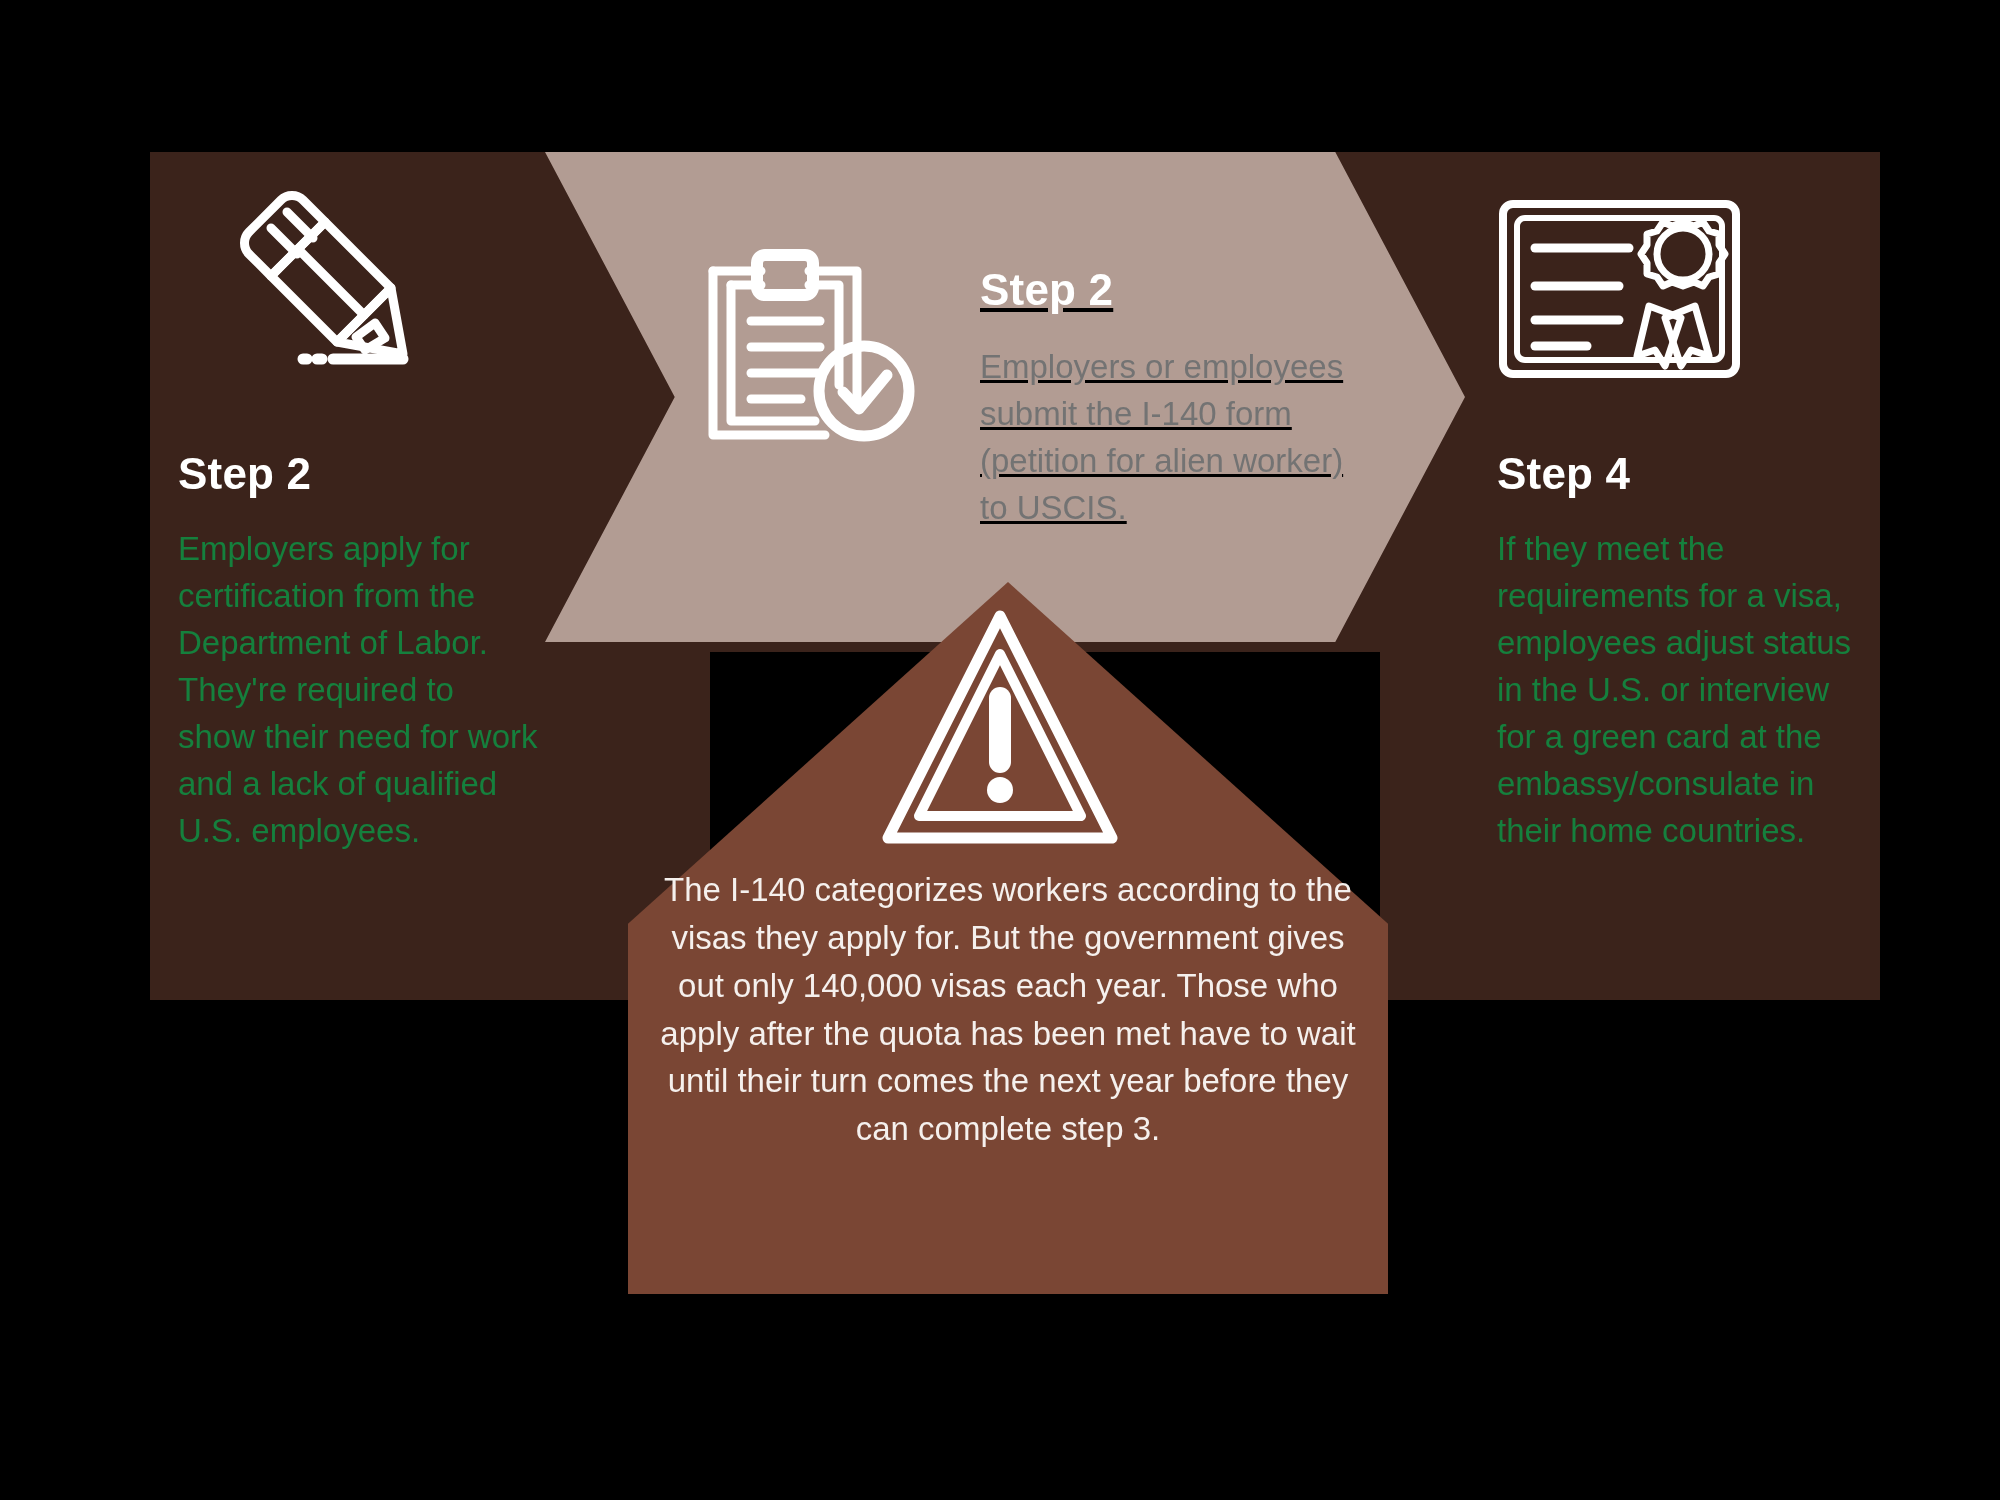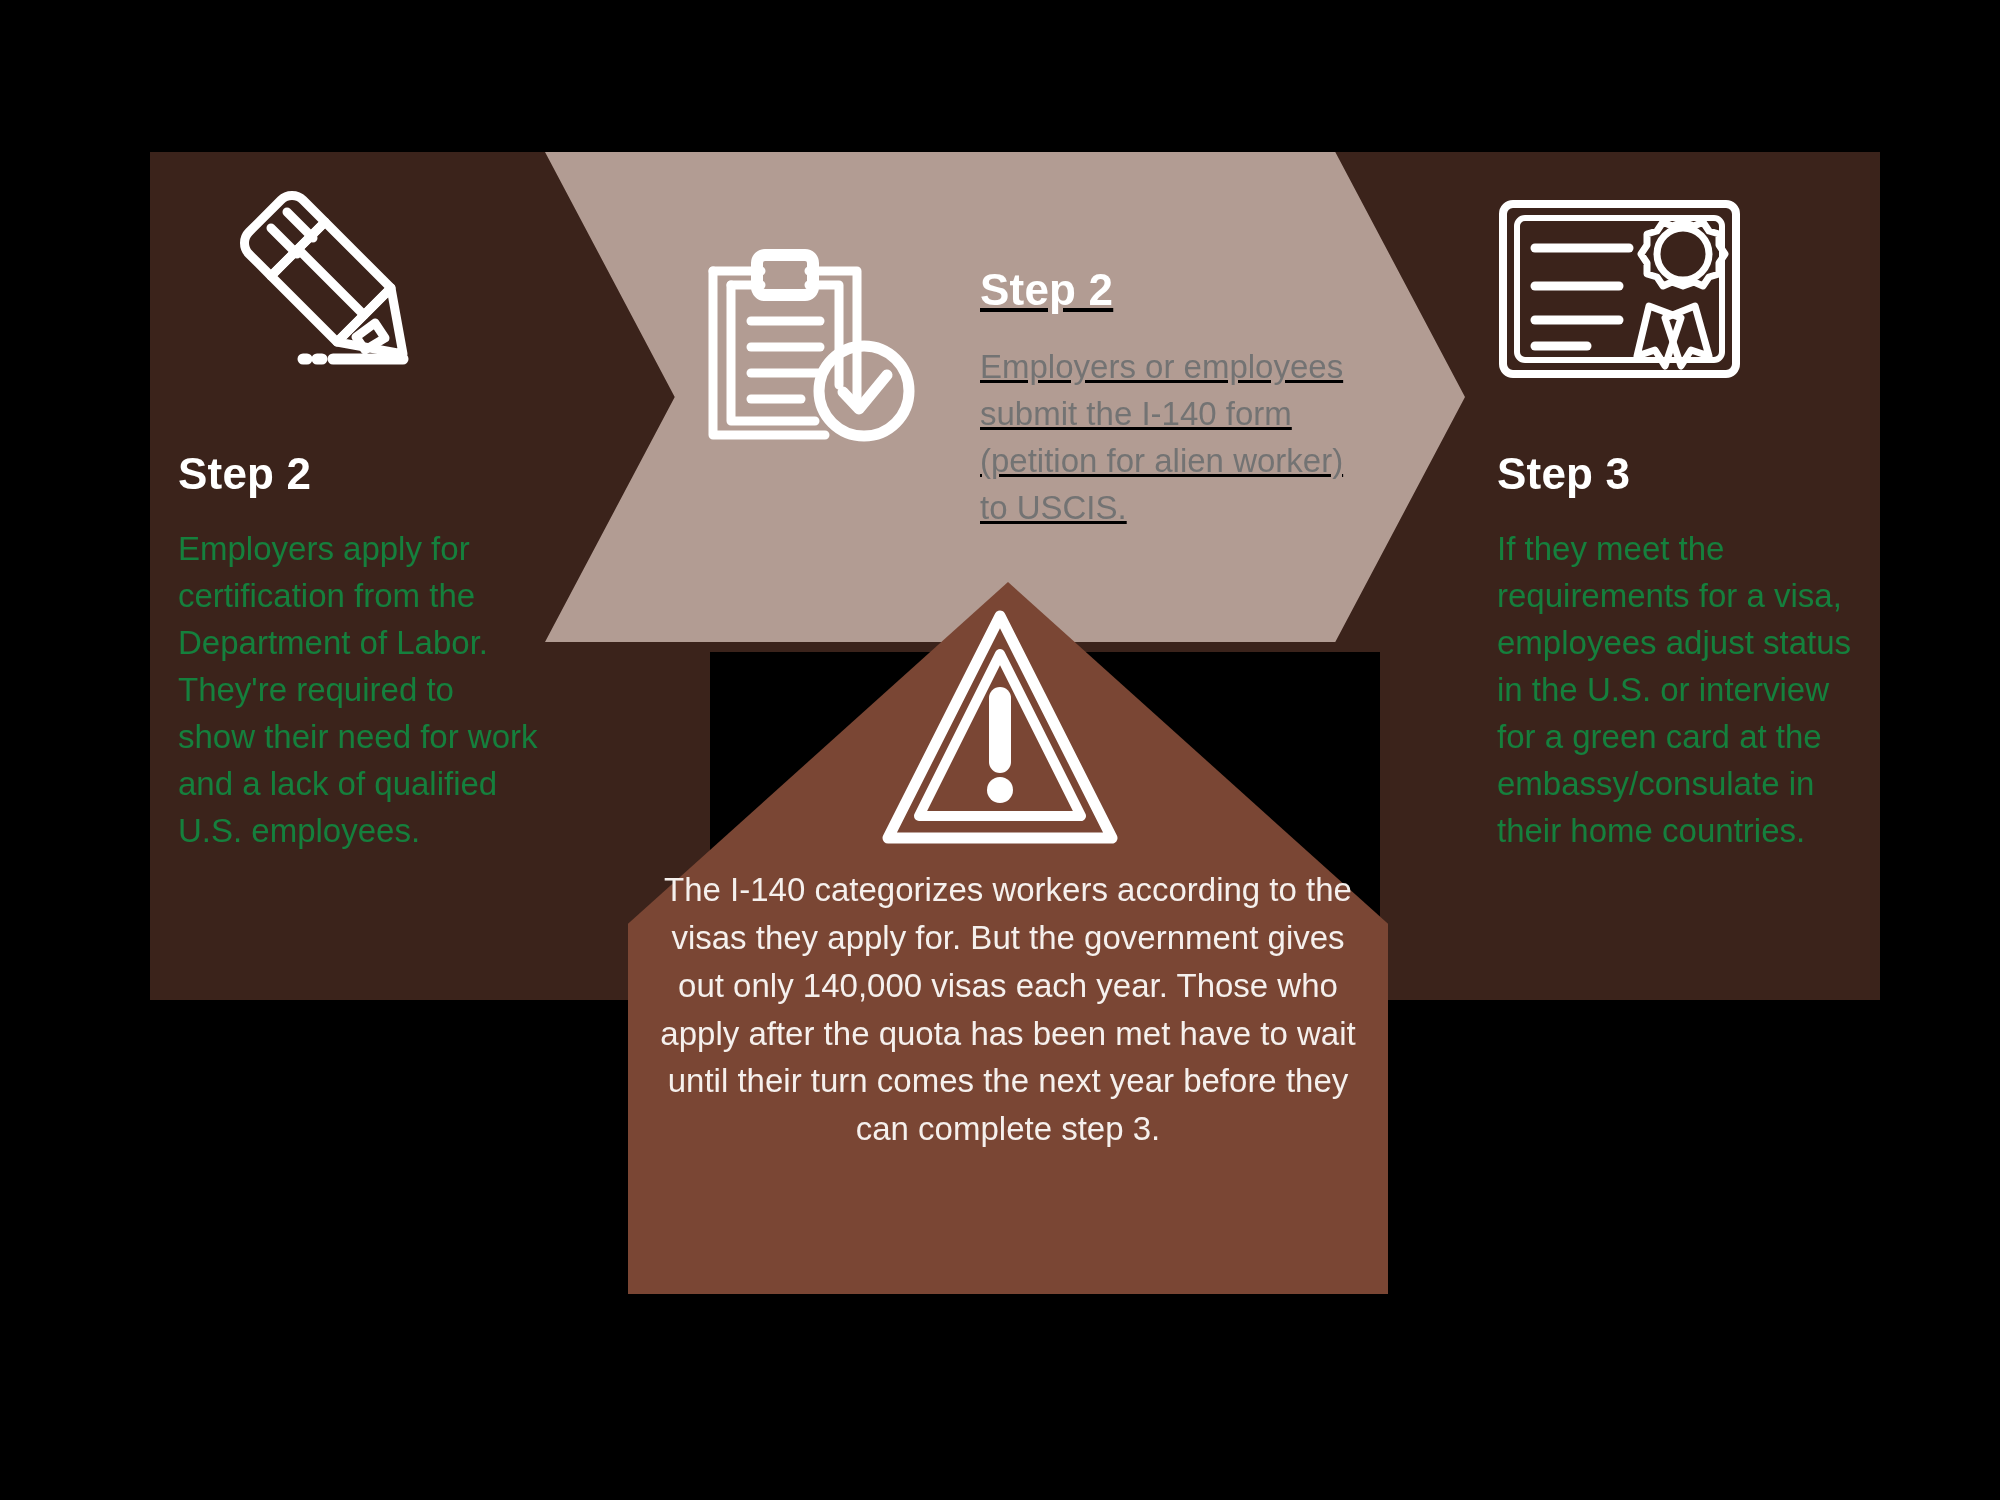--- a/index.html
+++ b/index.html
@@ -247,21 +247,21 @@
     <div class="step-title">Step 2</div>
     <div class="step-body">Employers apply for certification from the Department of Labor. They're required to show their need for work and a lack of qualified U.S. employees.</div>
   </div>
 
   <div id="step2-block">
     <div class="step-title">Step 2</div>
     <div class="step-body">Employers or employees submit the I-140 form (petition for alien worker) to USCIS.</div>
   </div>
 
   <div id="step3-block">
-    <div class="step-title">Step 3</div>
+    <div class="step-title">Step 4</div>
     <div class="step-body">If they meet the requirements for a visa, employees adjust status in the U.S. or interview for a green card at the embassy/consulate in their home countries.</div>
   </div>
 
   <div id="alert-block">
     <div id="alert-body">The I-140 categorizes workers according to the visas they apply for. But the government gives out only 140,000 visas each year. Those who apply after the quota has been met have to wait until their turn comes the next year before they can complete step 3.</div>
   </div>
 
 </div>
 
 </body></html>

